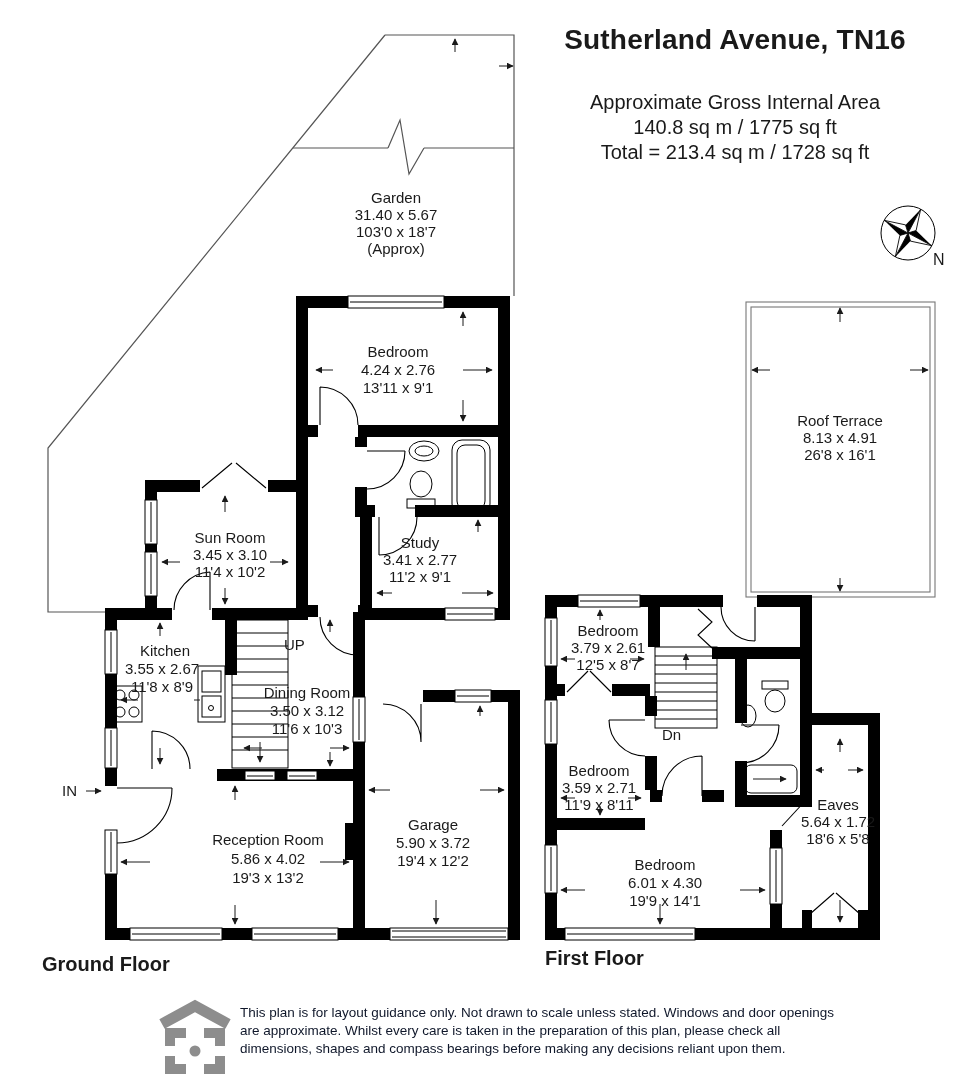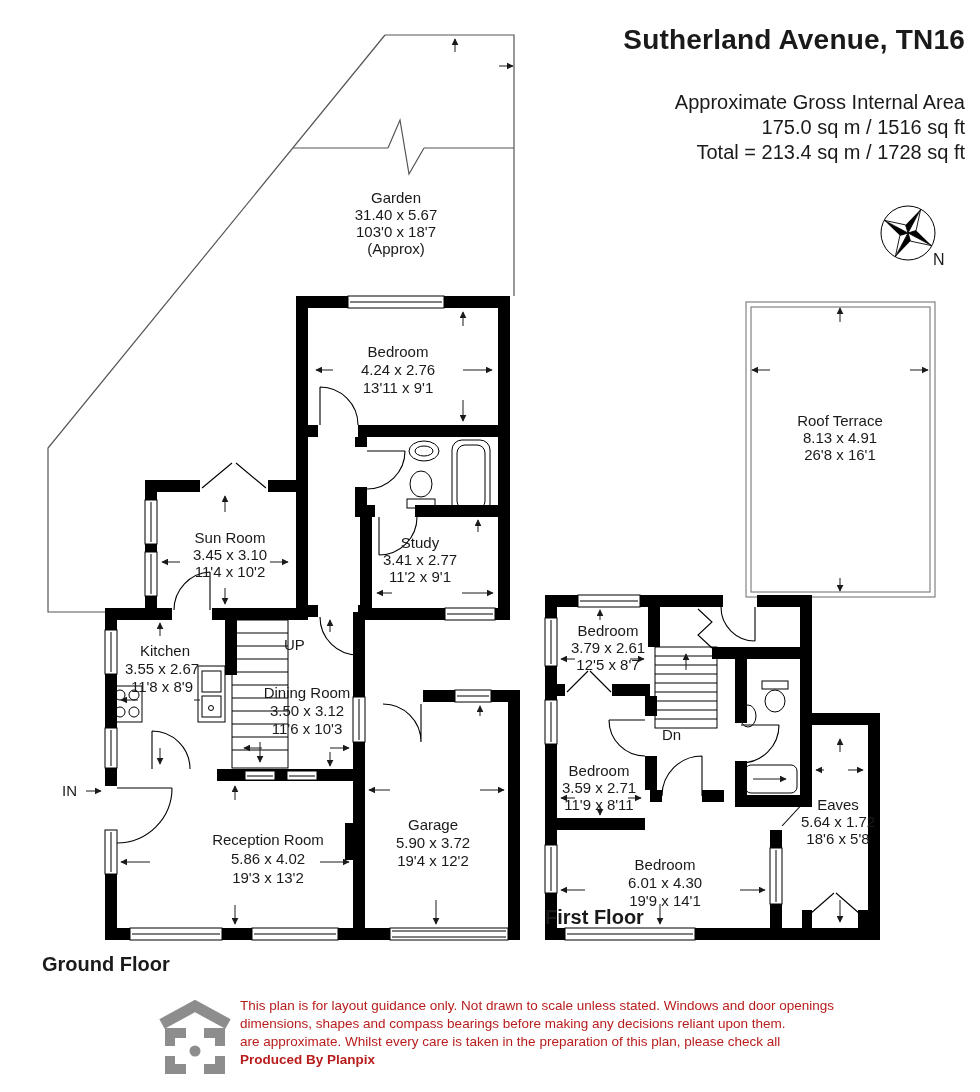--- a/index.html
+++ b/index.html
@@ -9,29 +9,29 @@
   .wall{fill:#000;}
   .win{fill:#fff;stroke:#000;stroke-width:1;}
   .winline{stroke:#000;stroke-width:1;fill:none;}
   .thin2{stroke:#000;stroke-width:1;fill:none;}
   .arc{stroke:#000;stroke-width:1.1;fill:none;}
   .gline{stroke:#555;stroke-width:1.2;fill:none;}
   .tline{stroke:#777;stroke-width:1.1;fill:none;}
   .dim{stroke:#1a1a1a;stroke-width:1;fill:none;}
   .lbl{font-size:15px;fill:#1a1a1a;text-anchor:middle;}
   .sm{font-size:15px;fill:#1a1a1a;}
-  .header{position:absolute;left:505px;top:24px;width:460px;text-align:right;}
+  .header{position:absolute;left:505px;top:24px;width:460px;text-align:center;}
   .title{font-size:28px;font-weight:bold;letter-spacing:0.2px;}
   .area{margin-top:34px;font-size:20px;line-height:25px;}
   .floor-label{position:absolute;font-size:20px;font-weight:bold;}
   .gf-label{left:42px;top:953px;}
-  .ff-label{left:545px;top:906px;}
+  .ff-label{left:545px;top:947px;}
   .footer{position:absolute;left:0;top:995px;width:980px;}
   .logo{position:absolute;left:158px;top:3px;}
-  .disc{position:absolute;left:240px;top:2px;font-size:13.5px;line-height:18px;color:#b91c1c;white-space:nowrap;}
+  .disc{position:absolute;left:240px;top:9px;font-size:13.5px;line-height:18px;color:#0f172a;white-space:nowrap;}
   .disc .bold{font-weight:bold;}
 </style>
 </head>
 <body>
 
 <div class="page">
 
 <svg class="plan-svg" width="980" height="1092" viewBox="0 0 980 1092">
   <defs>
     <marker id="arr" viewBox="0 0 10 10" refX="9" refY="5" markerWidth="7" markerHeight="7" orient="auto-start-reverse">
@@ -380,38 +380,37 @@
           </g>
     </g>
     <text x="25" y="32" font-size="16" fill="#1a1a1a">N</text>
   </g>
 </svg>
 
 <div class="header">
   <div class="title">Sutherland Avenue, TN16</div>
   <div class="area">
     <div>Approximate Gross Internal Area</div>
-    <div>175.0 sq m / 1516 sq ft</div>
+    <div>140.8 sq m / 1775 sq ft</div>
     <div>Total = 213.4 sq m / 1728 sq ft</div>
   </div>
 </div>
 
 <div class="floor-label gf-label">Ground Floor</div>
 <div class="floor-label ff-label">First Floor</div>
 
 <div class="footer">
   <svg class="logo" width="74" height="80" viewBox="0 0 74 80">
     <path d="M4,26 L37,8 L70,26" stroke="#8d8d8d" stroke-width="11" fill="none"></path>
     <path d="M12,48 L12,35 L28,35" stroke="#8d8d8d" stroke-width="10" fill="none"></path>
     <path d="M46,35 L62,35 L62,48" stroke="#8d8d8d" stroke-width="10" fill="none"></path>
     <path d="M12,58 L12,71 L28,71" stroke="#8d8d8d" stroke-width="10" fill="none"></path>
     <path d="M46,71 L62,71 L62,58" stroke="#8d8d8d" stroke-width="10" fill="none"></path>
     <circle cx="37" cy="53" r="5.5" fill="#8d8d8d"></circle>
   </svg>
   <div class="disc">
     <div>This plan is for layout guidance only. Not drawn to scale unless stated. Windows and door openings</div>
+    <div>are approximate. Whilst every care is taken in the preparation of this plan, please check all</div>
     <div>dimensions, shapes and compass bearings before making any decisions reliant upon them.</div>
-    <div>are approximate. Whilst every care is taken in the preparation of this plan, please check all</div>
-    <div class="bold">Produced By Planpix</div>
   </div>
 </div>
 
 </div>
 
 </body></html>

